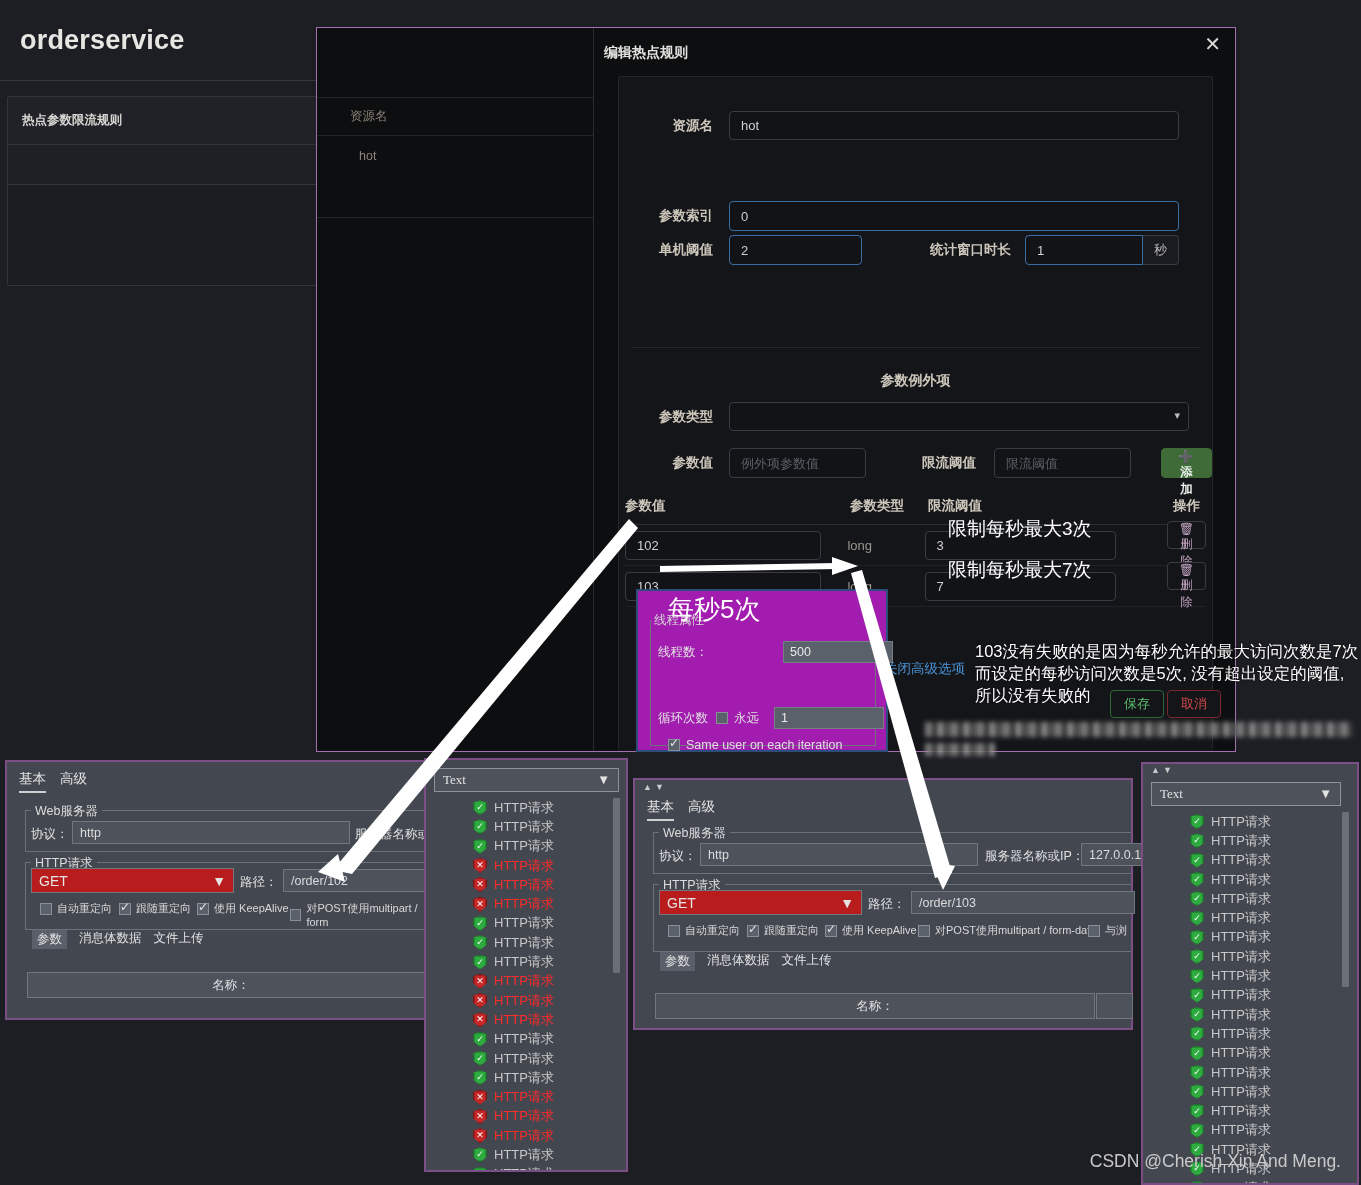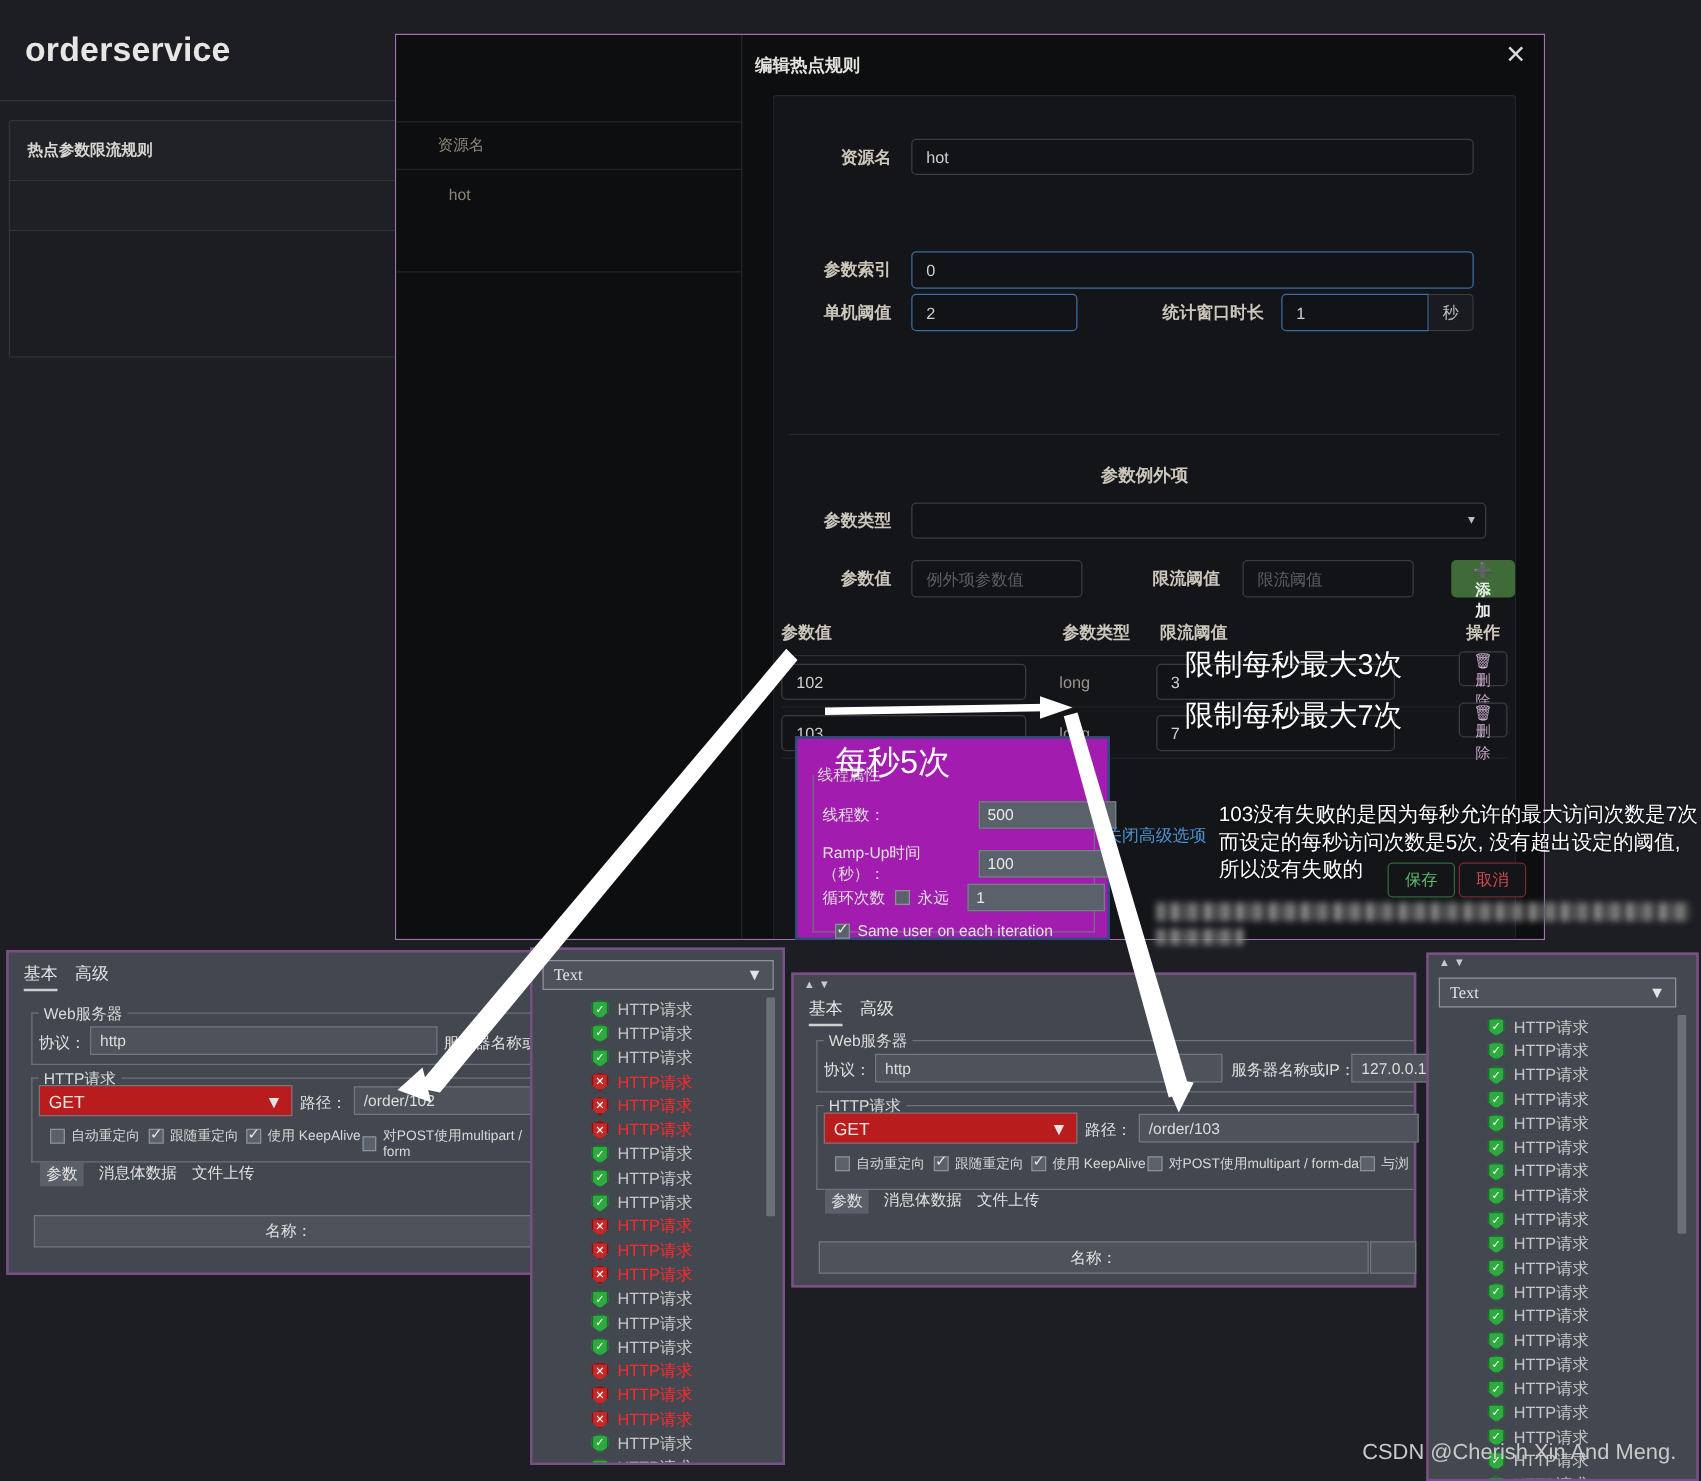--- a/index.html
+++ b/index.html
@@ -151,21 +151,21 @@
     color:#d24a4a; font-size:13px; height:28px; padding:0 13px; cursor:pointer;
     font-family:"Liberation Sans",sans-serif;
   }
 
   
   .anno {
     position:absolute; color:#ffffff; font-size:19px; white-space:nowrap;
     font-family:"Liberation Sans",sans-serif; text-shadow:0 0 2px #000;
   }
   .anno-thr {
-    position:absolute; color:#ffffff; font-size:23px; white-space:nowrap;
+    position:absolute; color:#ffffff; font-size:19px; white-space:nowrap;
   }
 
   
   .blurbar {
     position:absolute; background:
       repeating-linear-gradient(90deg,#8d8d8d 0 7px,#3a3a3a 7px 13px,#bcbcbc 13px 17px,#555 17px 26px);
     filter:blur(2.4px); opacity:.85;
   }
 
   
@@ -398,24 +398,20 @@
 <div class="anno" style="left:975px;top:685px;font-size:16.5px;z-index:45;">所以没有失败的</div>
 
 <div id="jm-thread">
   <div class="grp-box"></div>
   <div class="grp-label">线程属性</div>
 
   <div class="jt-row" style="left:20px;top:50px;">
     <span style="width:125px;">线程数：</span>
     <input class="jt-inp" value="500" style="">
   </div>
-  <div class="jt-row" style="left:20px;top:83px;">
-    <span style="width:125px;">Ramp-Up时间（秒）：</span>
-    <input class="jt-inp" value="100" style="">
-  </div>
   <div class="jt-row" style="left:20px;top:116px;">
     <span style="width:58px;">循环次数</span>
     <span class="jchk" style="margin-right:6px;"></span>
     <span style="width:40px;">永远</span>
     <input class="jt-inp" value="1" style="">
   </div>
   <div class="jt-row" style="left:30px;top:147px;gap:6px;">
     <span class="jchk on"></span>
     <span>Same user on each iteration</span>
   </div>

